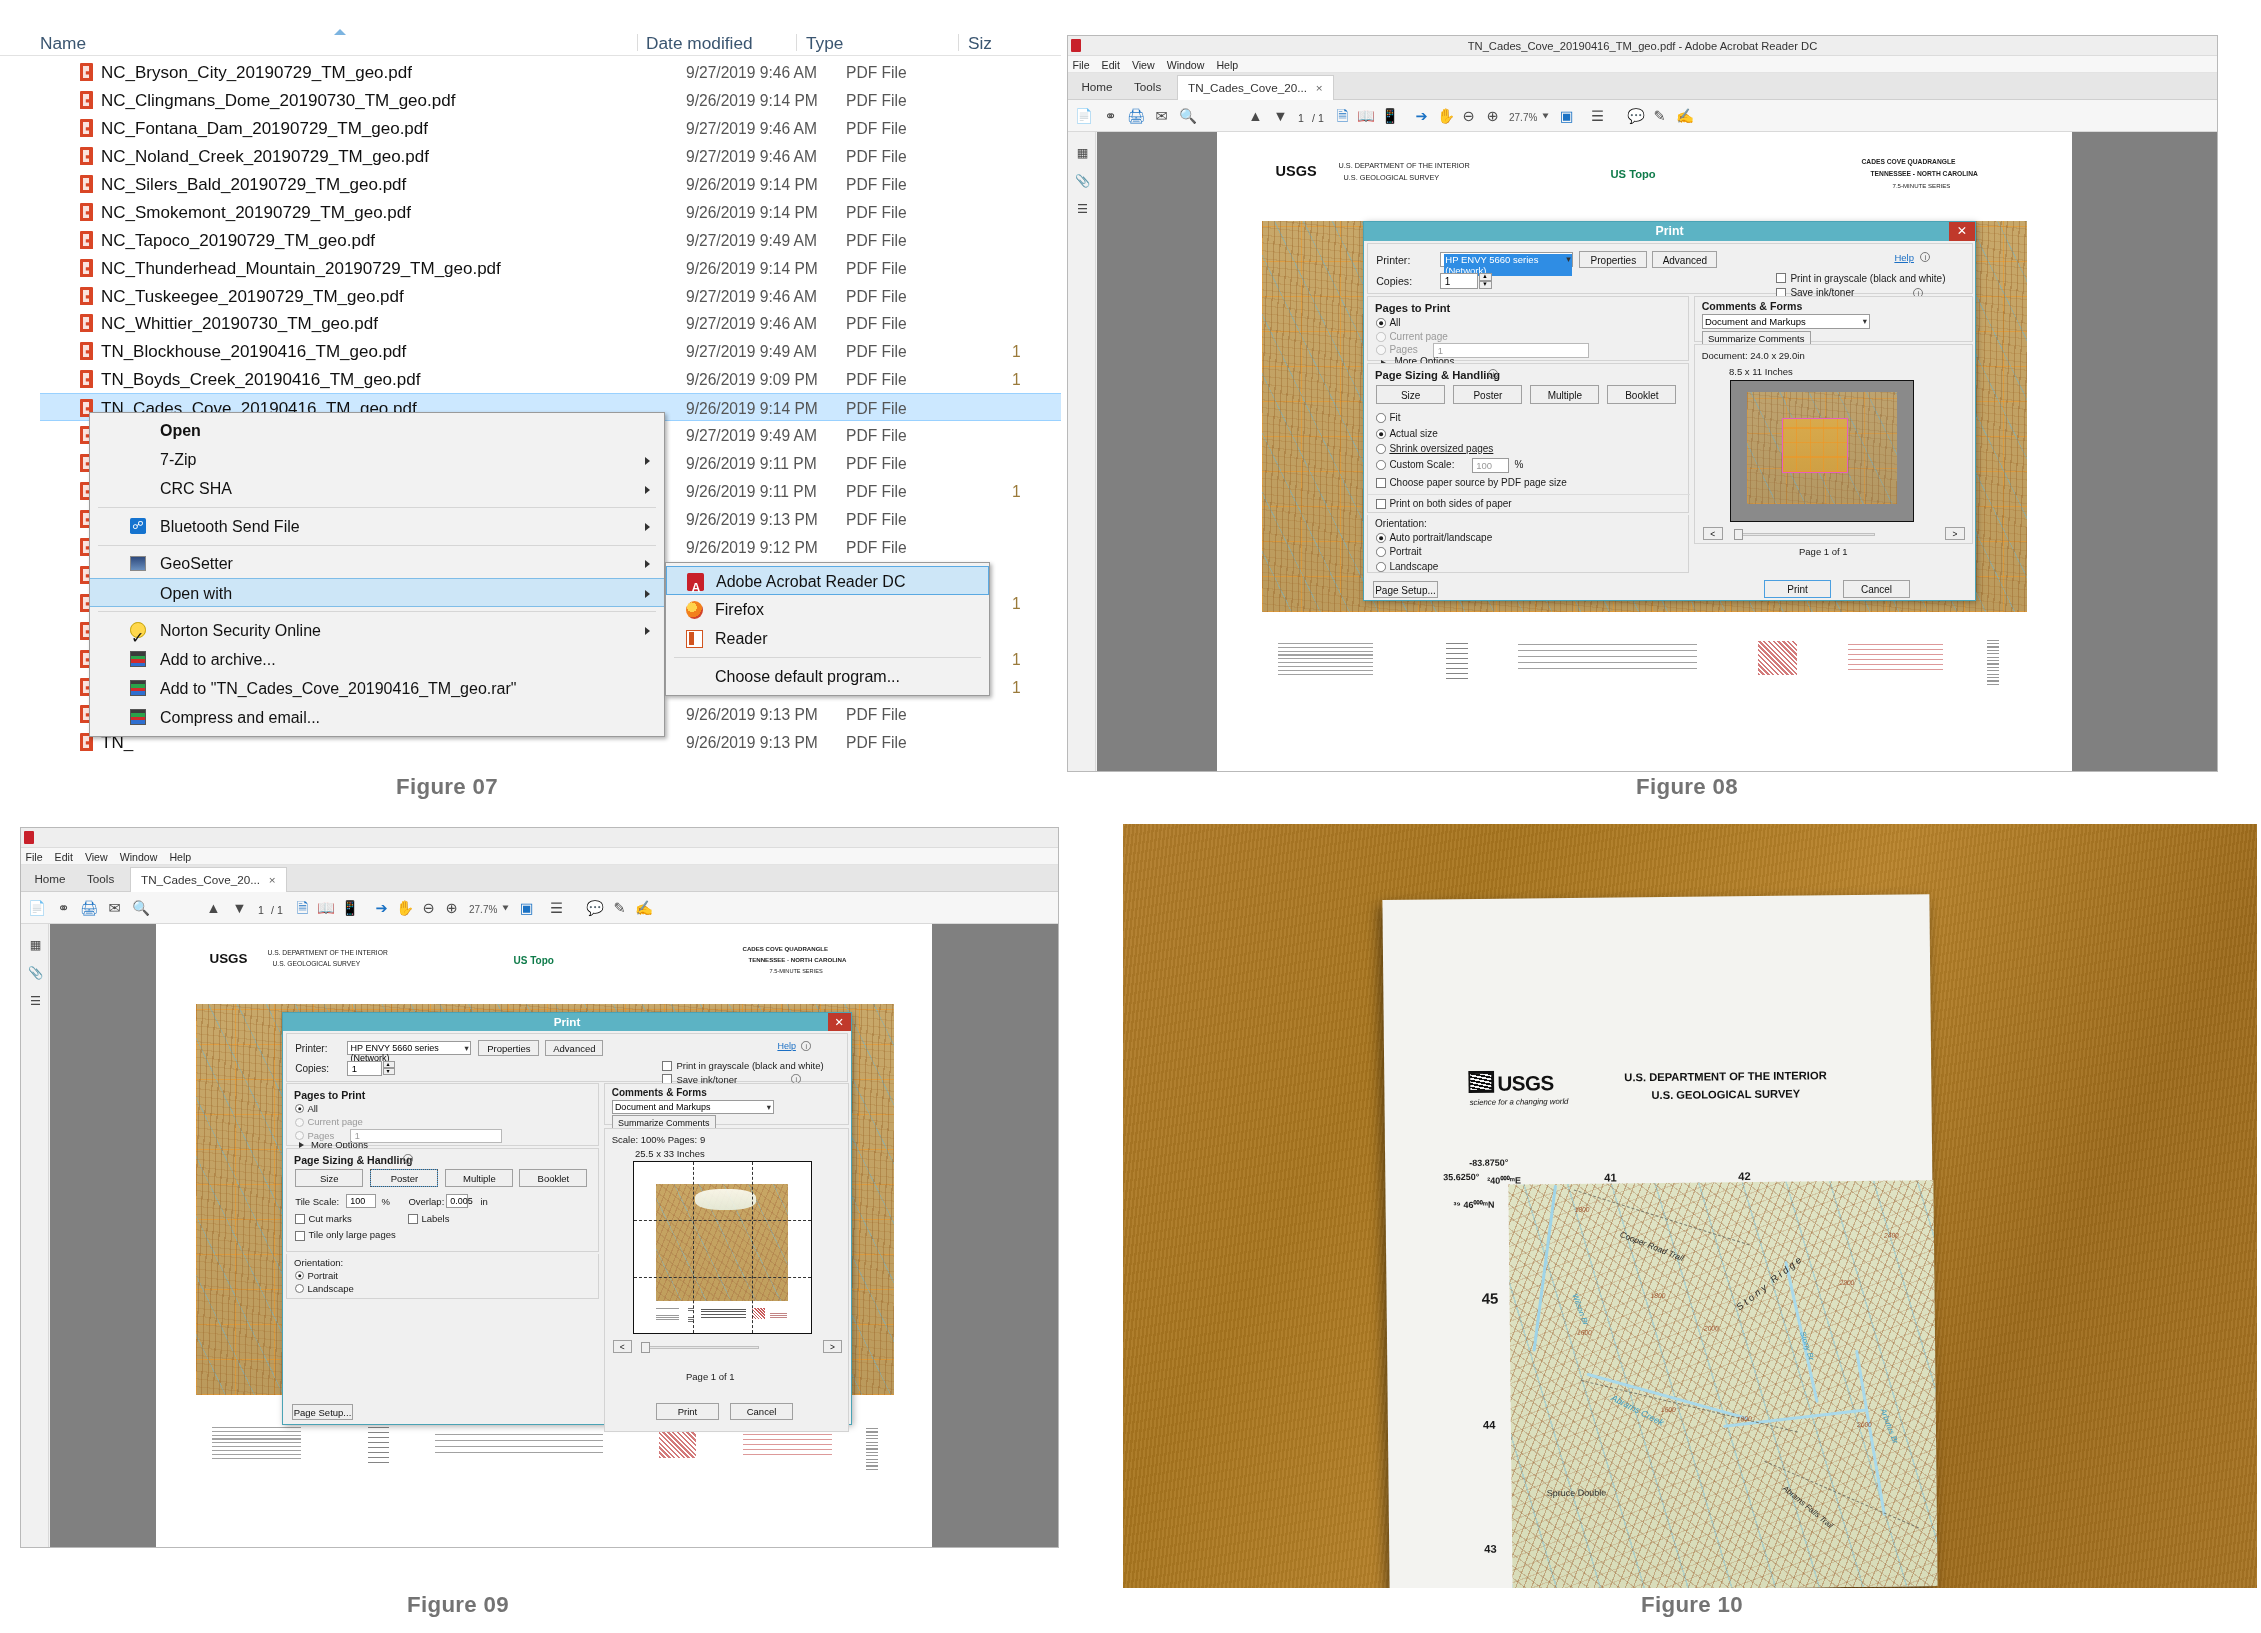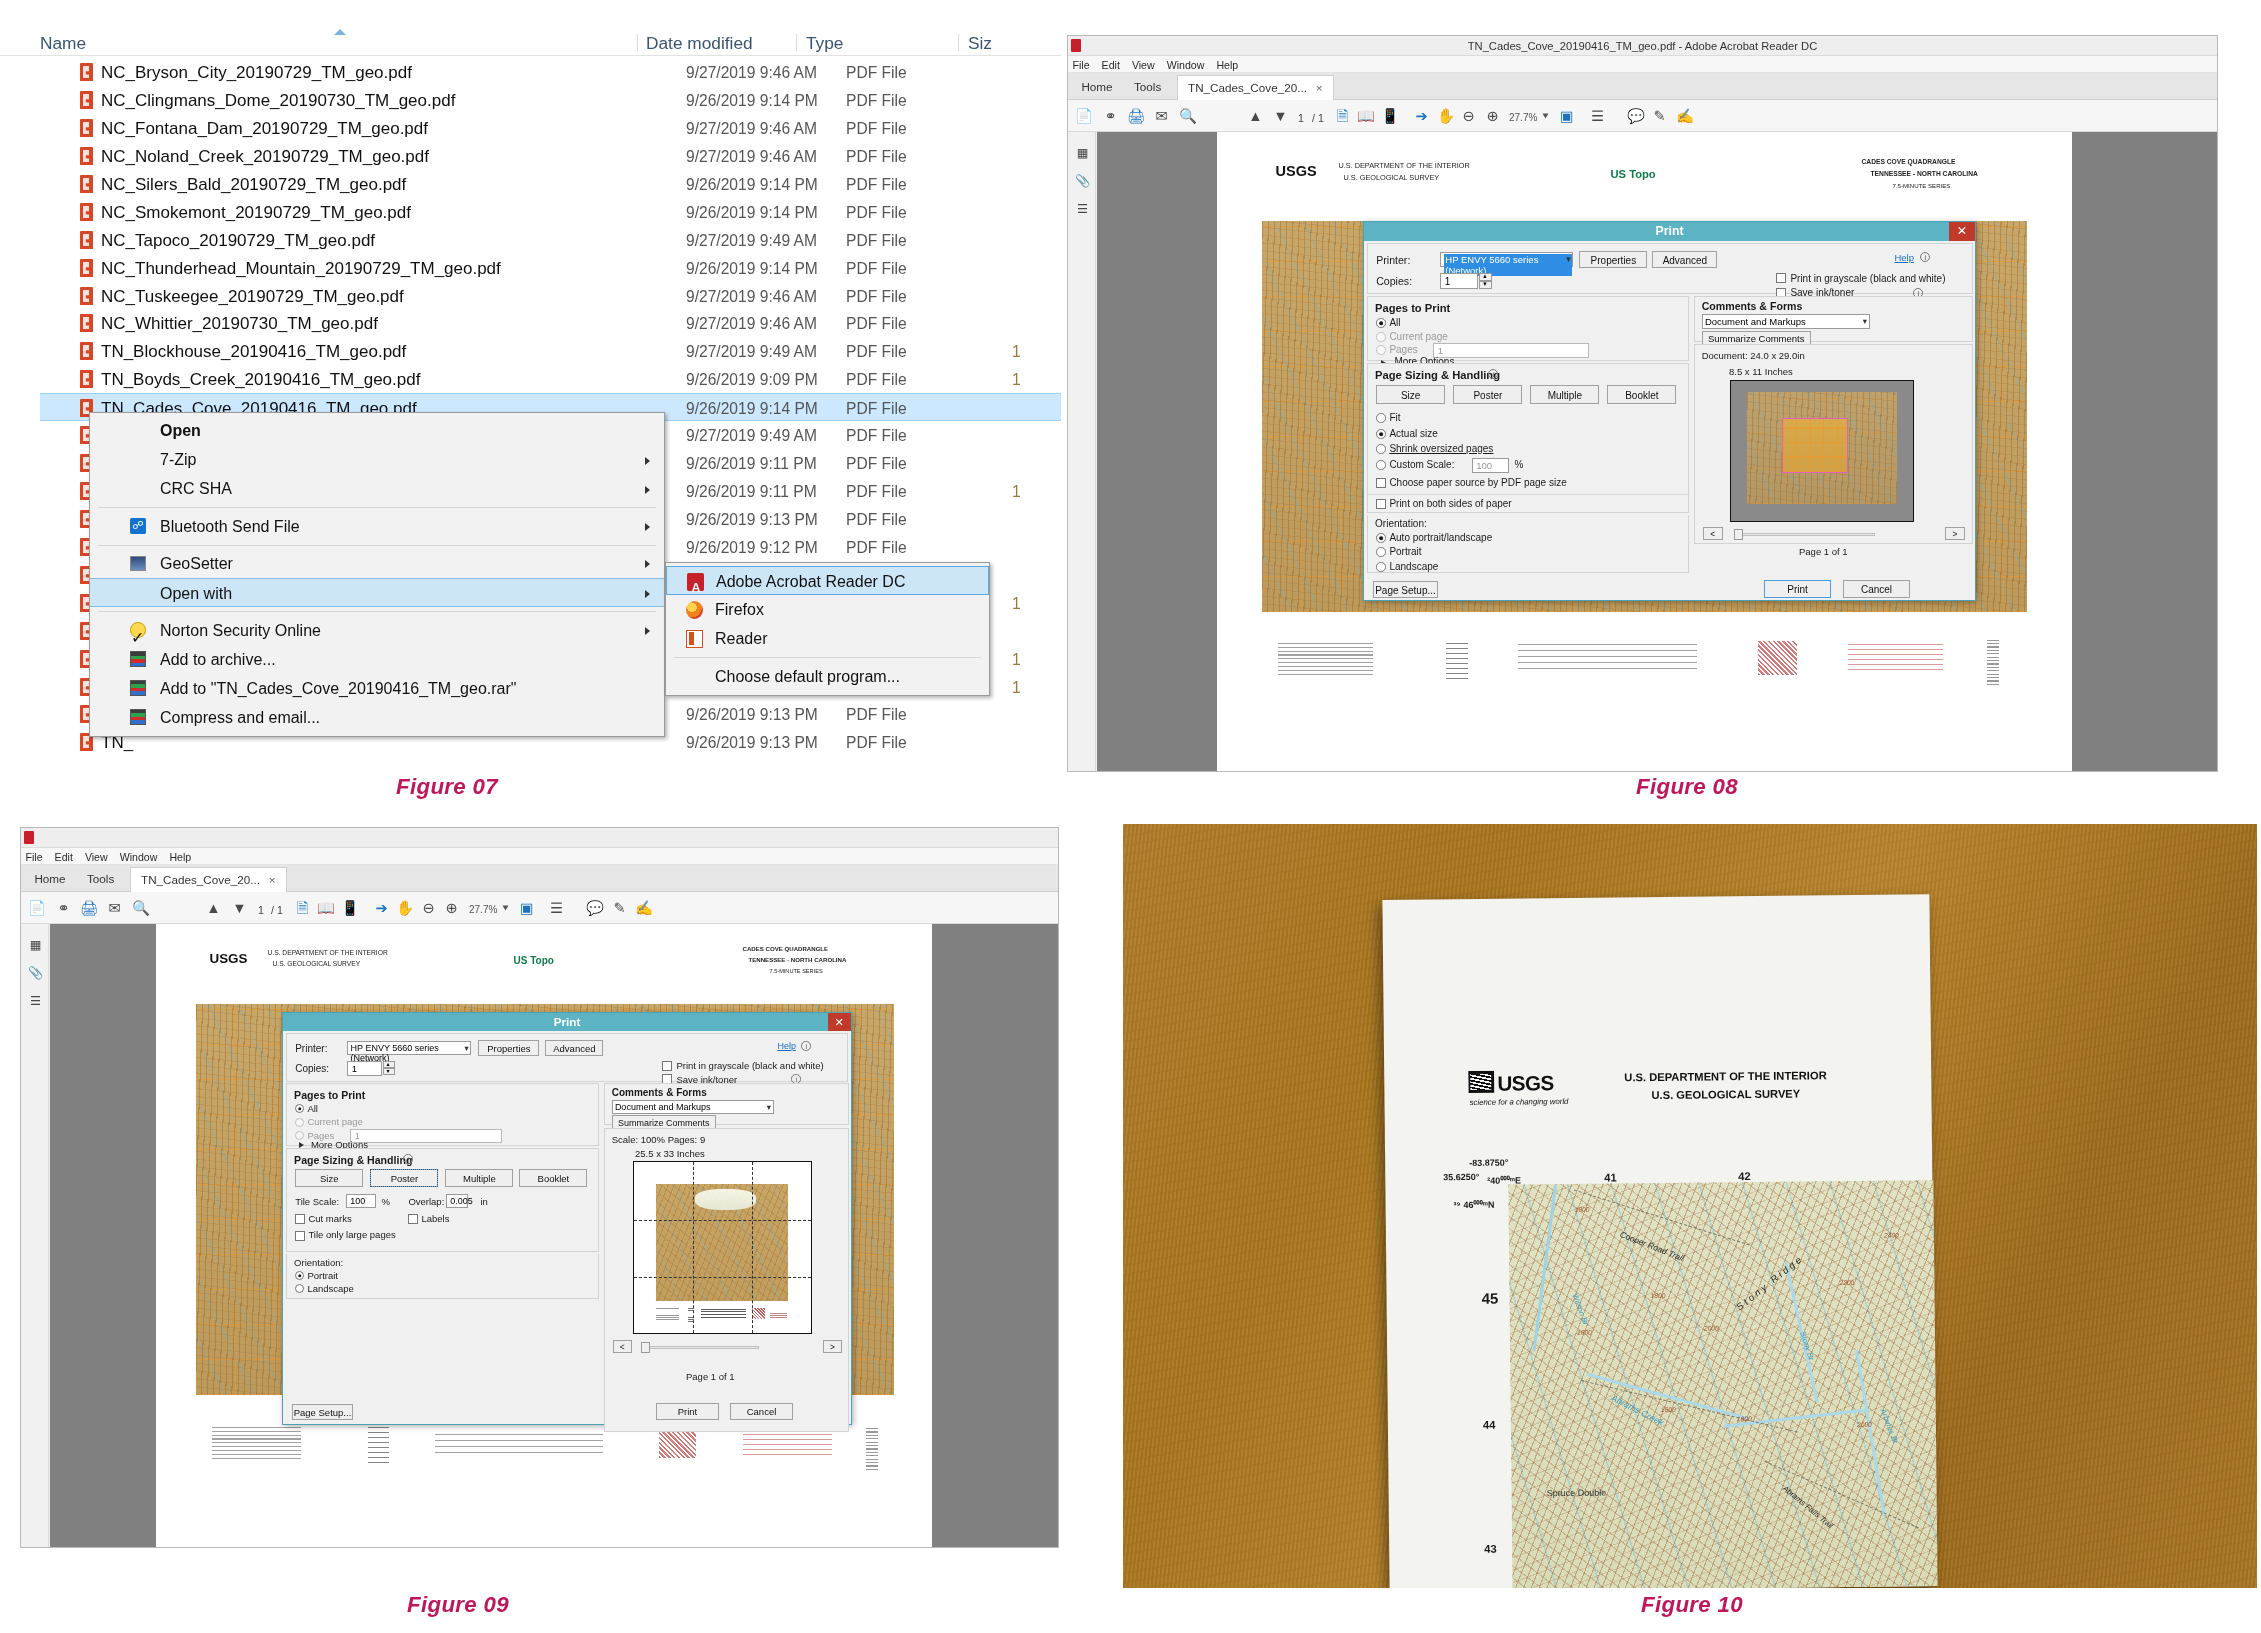--- a/index.html
+++ b/index.html
@@ -10,24 +10,23 @@
     font-family:"Liberation Sans", sans-serif;
     position:relative;
     overflow:hidden;
   }
 
   
   .caption {
     position:absolute;
     font-weight:bold;
     font-size:22.3px;
-    color:#be185d;
+    color:#737373;
     text-align:center;
     letter-spacing:0.3px;
-    font-style:italic;
   }
 
   
   #fig07 { position:absolute; left:0; top:0; width:1061px; height:771px; background:#fff; overflow:hidden; }
   .exp-header { position:absolute; left:0; top:31px; width:1061px; height:25px; border-bottom:0.6px solid #e2e2e2; }
   .exp-header .col { position:absolute; font-size:17.3px; color:#3a5570; top:2.2px; }
   .exp-header .divider { position:absolute; top:3.4px; width:0.6px; height:17px; background:#dcdcdc; }
   .sort-arrow { position:absolute; left:334px; top:29px; width:0;height:0;
                 border-left:6.1px solid transparent;border-right:6.1px solid transparent;
                 border-bottom:6.1px solid #7cb4e0; }

